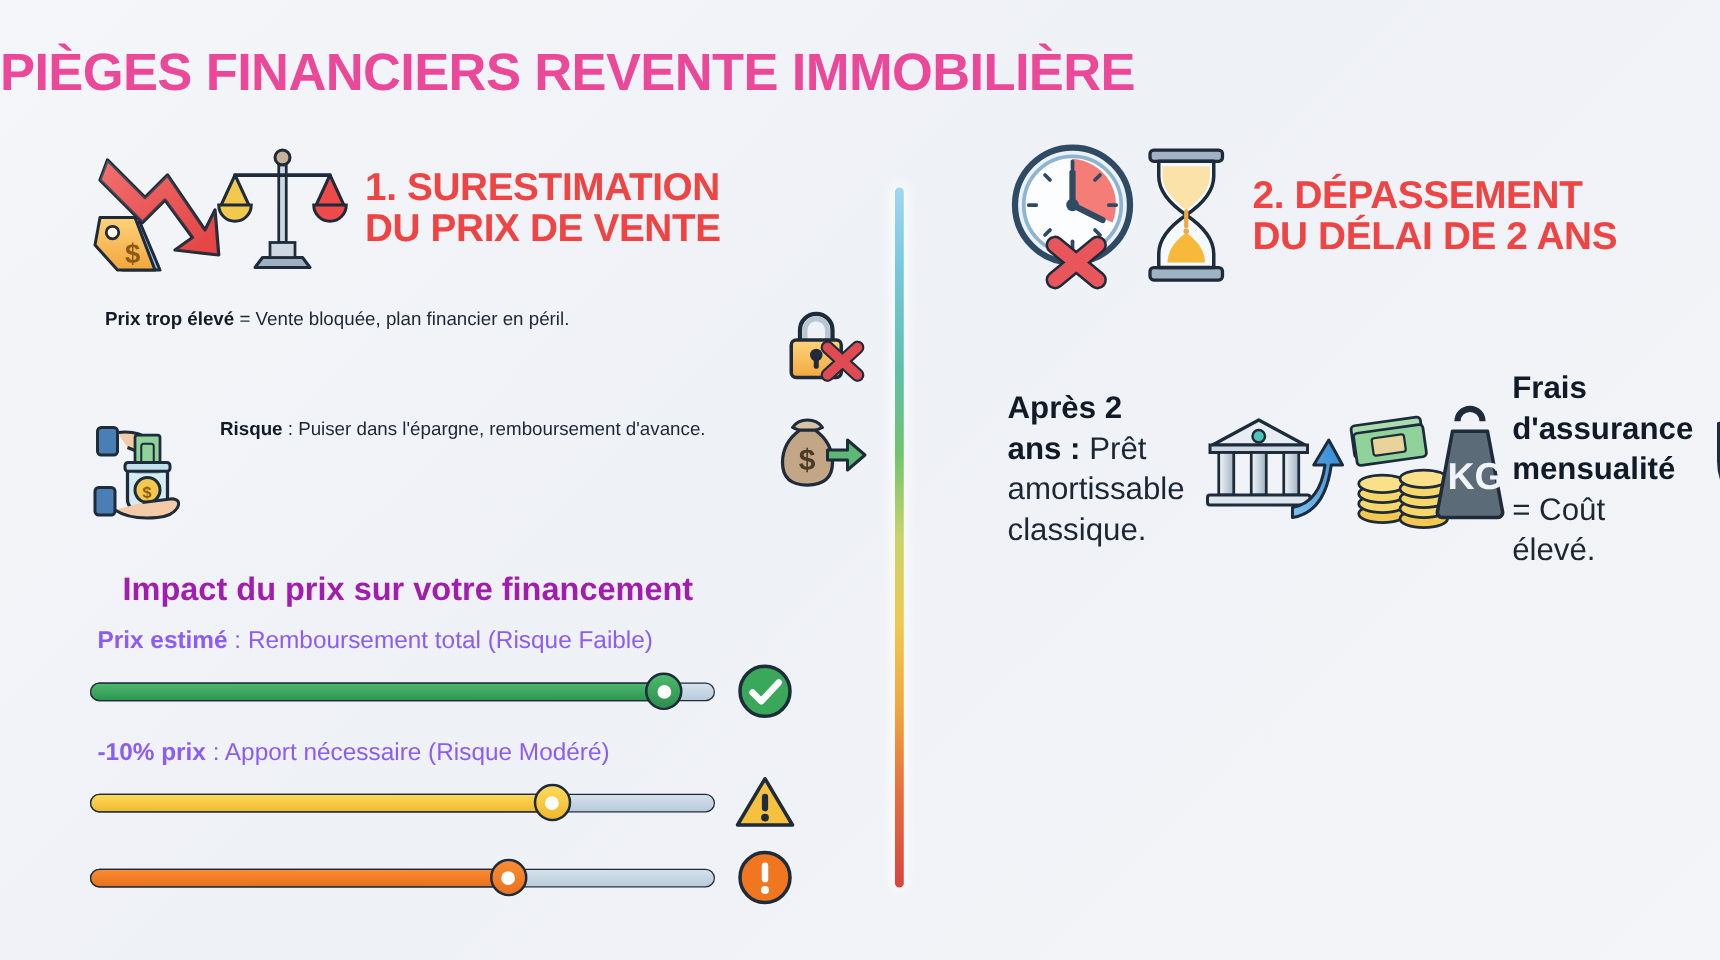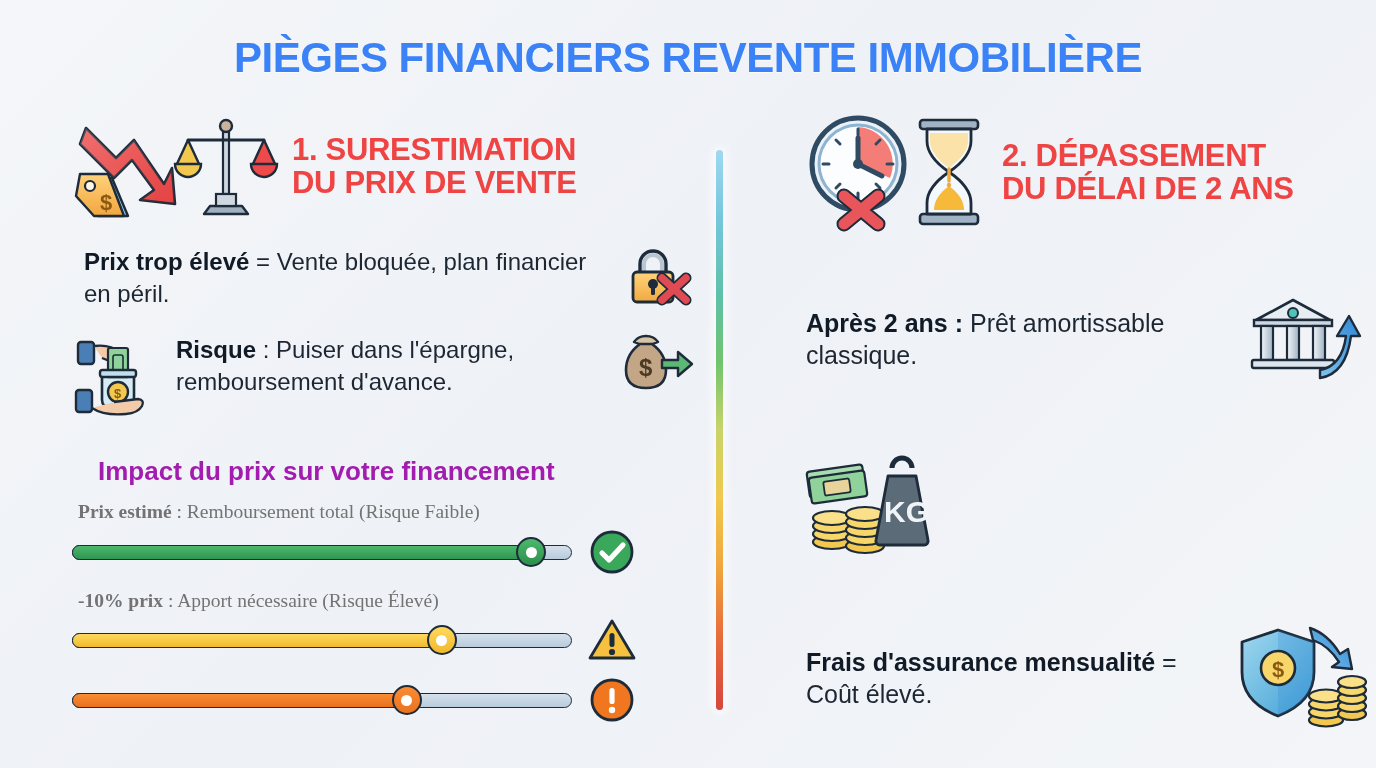--- a/index.html
+++ b/index.html
@@ -14,25 +14,24 @@
     overflow: hidden;
     position: relative;
   }
 
   
   #page-title {
     position: absolute;
     top: 34px;
     left: 0;
     width: 100%;
-    text-align: center;
     font-size: 42px;
     font-weight: 700;
     letter-spacing: -0.5px;
-    color: #3b82f6;
+    color: #ec4899;
     text-shadow: 0 1px 0 rgba(255,255,255,.8);
   }
 
   
   #divider {
     position: absolute;
     left: 716px;
     top: 150px;
     width: 7px;
     height: 560px;
@@ -72,51 +71,50 @@
   }
 
   
   .bullet {
     display: flex;
     align-items: center;
     gap: 12px;
   }
   .bullet-icon { flex: 0 0 auto; }
   .bullet-text {
-    font-size: 24px;
+    font-size: 15px;
     line-height: 1.32;
     color: #1d2733;
     flex: 1 1 auto;
   }
   .bullet-text b { font-weight: 700; color: #111b27; }
 
   #left-bullets { margin-top: 22px; display: flex; flex-direction: column; gap: 16px; }
   #left-bullets .bullet { align-items: flex-start; }
   #left-bullets .bullet-text { padding-top: 4px; }
 
-  #right-bullets { margin-top: 62px; display: flex; flex-direction: column; gap: 74px; }
+  #right-bullets { margin-top: 62px; display: flex; flex-direction: row; }
   #right-bullets .bullet-text { font-size: 25px; line-height: 1.3; }
 
   
   #chart { margin-top: 34px; }
   #chart-title {
     font-size: 26px;
     font-weight: 700;
     color: #a21caf;
     margin-bottom: 14px;
     margin-left: 26px;
   }
   .slider-row { margin-bottom: 15px; }
   .slider-label {
     font-size: 19.5px;
-    color: #737373;
+    color: #8b5cf6;
     margin-bottom: 6px;
     margin-left: 6px;
     white-space: nowrap;
-    font-family: Liberation Serif, serif;
   }
   .slider-label b { font-weight: 700; }
 
   .slider-line { display: flex; align-items: center; gap: 14px; }
 
   .track {
     position: relative;
     width: 500px;
     height: 15px;
     border-radius: 9px;
@@ -275,21 +273,21 @@
           <svg width="46" height="46" viewBox="0 0 46 46">
             <circle cx="23" cy="23" r="20" fill="#3aa85a" stroke="#1d2b3a" stroke-width="2.8"></circle>
             <path d="M13 24 L20 31 L34 16" fill="none" stroke="#fff" stroke-width="5.2" stroke-linecap="round" stroke-linejoin="round"></path>
           </svg>
         </span>
       </div>
     </div>
 
     <div class="slider-row">
       <div class="slider-label">
-        <b>-10% prix</b><span> : Apport nécessaire (Risque Élevé)</span>
+        <b>-10% prix</b><span> : Apport nécessaire (Risque Modéré)</span>
       </div>
       <div class="slider-line">
         <div class="track">
           <div class="fill" style="width:74%;background:linear-gradient(180deg,#ffd95c,#f0bb2e);"></div>
           <div class="knob" style="left:74%;background:linear-gradient(180deg,#ffd95c,#f0b92c);"></div>
         </div>
         <span class="status-icon">
           <svg width="48" height="44" viewBox="0 0 48 44">
             <path d="M24 3 L46 40 H2 Z" fill="#f5c13f" stroke="#1d2b3a" stroke-width="2.8" stroke-linejoin="round"></path>
             <rect x="21.5" y="15" width="5" height="14" rx="2.5" fill="#1d2b3a"></rect>

